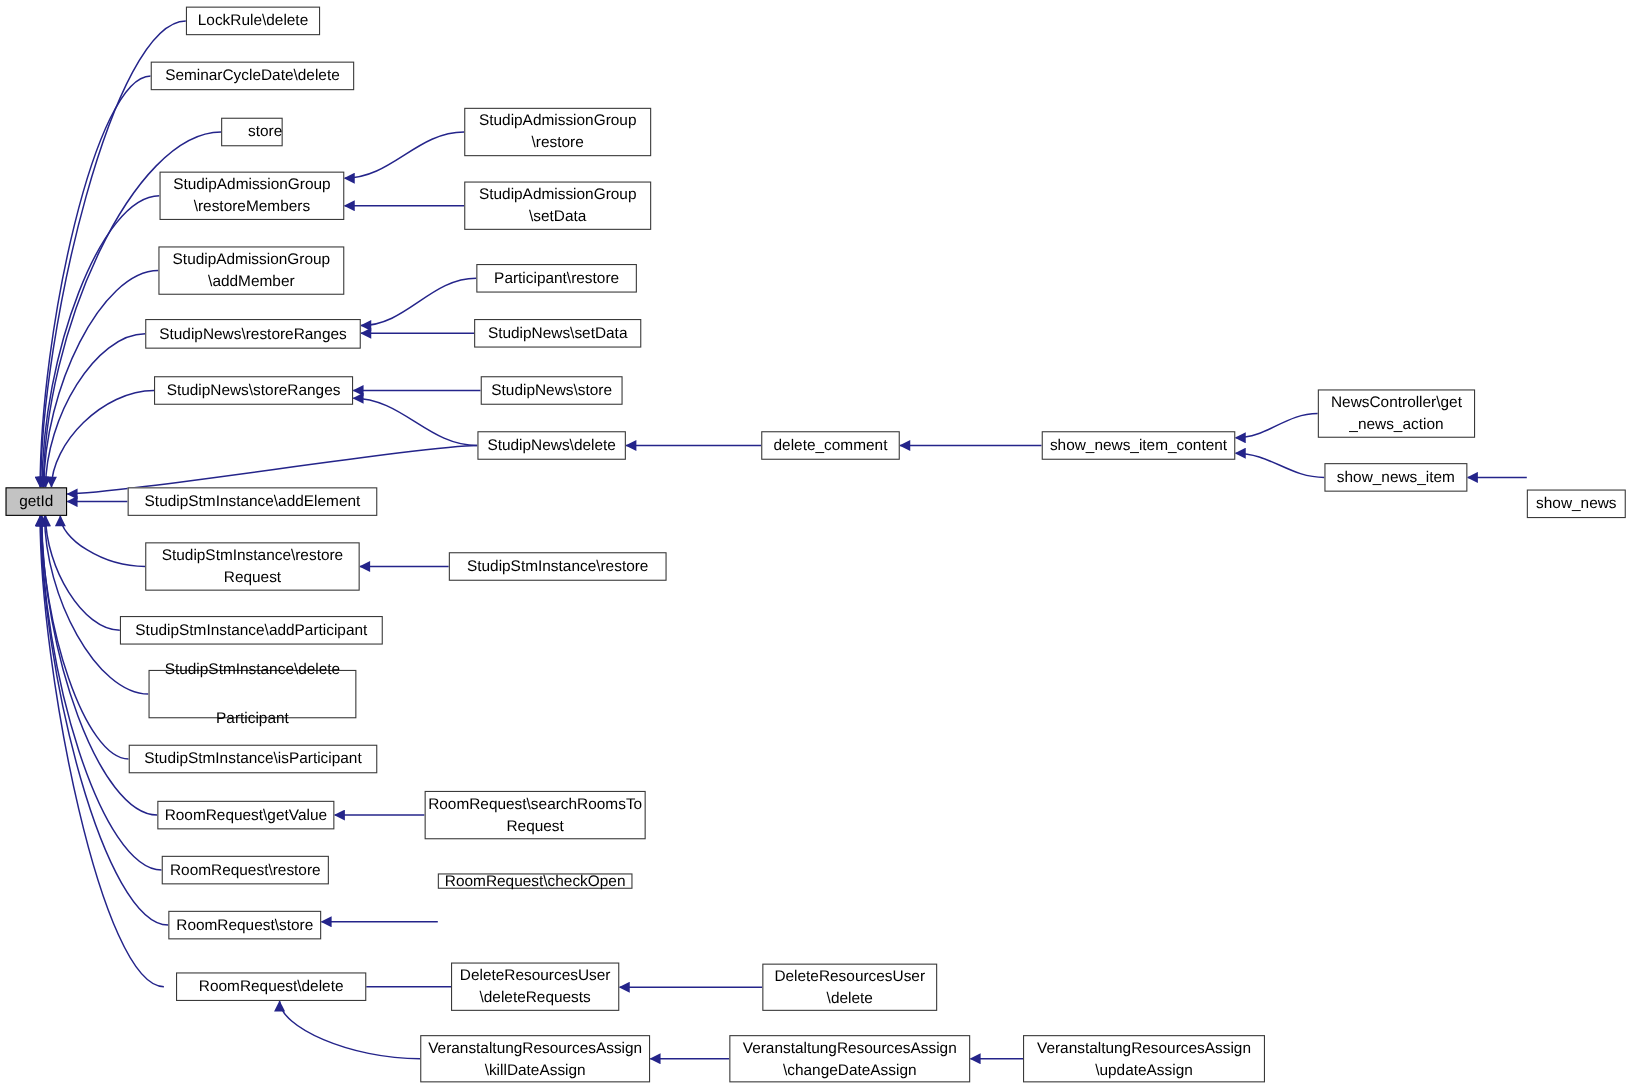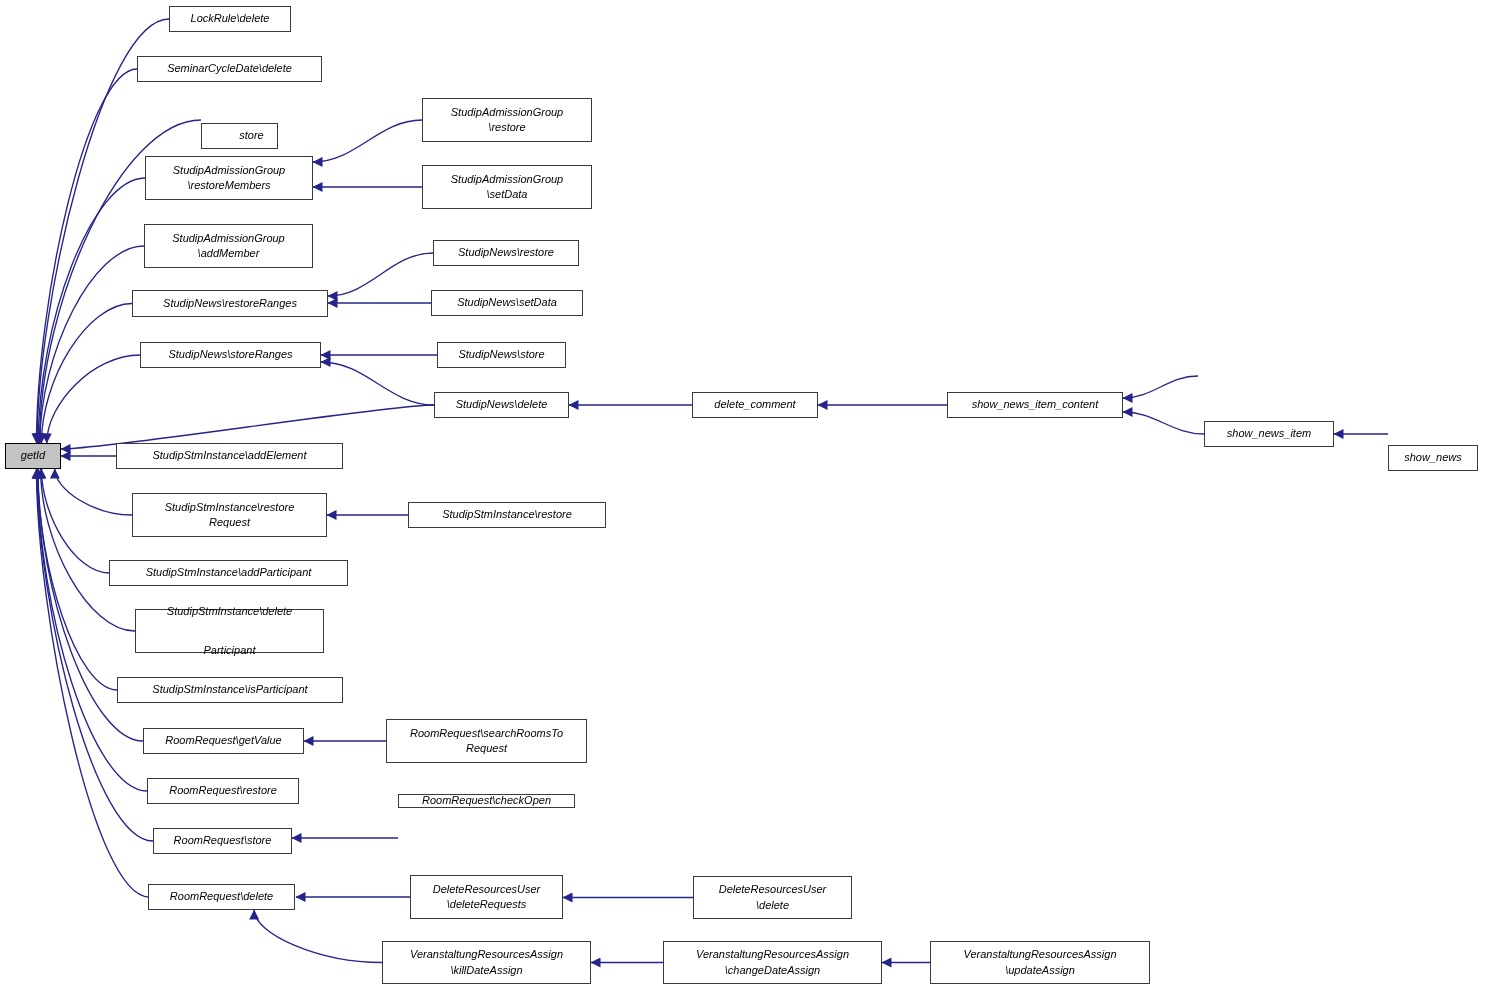--- a/index.html
+++ b/index.html
@@ -19,27 +19,26 @@
   .node {
     position: absolute;
     box-sizing: border-box;
     display: flex;
     flex-direction: column;
     justify-content: center;
     align-items: center;
     background: #ffffff;
     border: 1.4px solid #3a3a3a;
     color: #000000;
-    font-size: 11px;
+    font-size: 14px;
     line-height: 1.4;
     white-space: nowrap;
     text-align: right;
     z-index: 1;
     cursor: pointer;
-    font-style: italic;
   }
   .node.root {
     background: #c3c3c3;
     border: 1.7px solid #000000;
     cursor: default;
   }
   .node span { display: block; pointer-events: none; }
 </style>
 </head>
 <body>
@@ -93,21 +92,21 @@
 
 <div class="node root" style="left: 5px; top: 443px; width: 56px; height: 26px;">
       <span>getId</span>
     </div>
     <div class="node" style="left: 169px; top: 6px; width: 122px; height: 26px;">
       <span>LockRule\delete</span>
     </div>
     <div class="node" style="left: 137px; top: 56px; width: 185px; height: 26px;">
       <span>SeminarCycleDate\delete</span>
     </div>
-    <div class="node" style="left: 201px; top: 123px; width: 77px; height: 26px; padding-left: 24px;">
+    <div class="node" style="left: 201px; top: 107px; width: 56px; height: 26px; padding-left: 24px;">
       <span>store</span>
     </div>
     <div class="node" style="left: 145px; top: 156px; width: 168px; height: 44px;">
       <span>StudipAdmissionGroup</span>
       <span>\restoreMembers</span>
     </div>
     <div class="node" style="left: 422px; top: 98px; width: 170px; height: 44px;">
       <span>StudipAdmissionGroup</span>
       <span>\restore</span>
     </div>
@@ -116,39 +115,43 @@
       <span>\setData</span>
     </div>
     <div class="node" style="left: 144px; top: 224px; width: 169px; height: 44px;">
       <span>StudipAdmissionGroup</span>
       <span>\addMember</span>
     </div>
     <div class="node" style="left: 132px; top: 290px; width: 196px; height: 27px;">
       <span>StudipNews\restoreRanges</span>
     </div>
     <div class="node" style="left: 433px; top: 240px; width: 146px; height: 26px;">
-      <span>StudipNews\restore</span>
+      <span>Participant\restore</span>
     </div>
     <div class="node" style="left: 431px; top: 290px; width: 152px; height: 26px;">
       <span>StudipNews\setData</span>
     </div>
     <div class="node" style="left: 140px; top: 342px; width: 181px; height: 26px;">
       <span>StudipNews\storeRanges</span>
     </div>
     <div class="node" style="left: 437px; top: 342px; width: 129px; height: 26px;">
       <span>StudipNews\store</span>
     </div>
     <div class="node" style="left: 434px; top: 392px; width: 135px; height: 26px;">
       <span>StudipNews\delete</span>
     </div>
     <div class="node" style="left: 692px; top: 392px; width: 126px; height: 26px;">
       <span>delete_comment</span>
     </div>
     <div class="node" style="left: 947px; top: 392px; width: 176px; height: 26px;">
       <span>show_news_item_content</span>
+    </div>
+    <div class="node" style="left: 1198px; top: 354px; width: 143px; height: 44px;">
+      <span>NewsController\get</span>
+      <span>_news_action</span>
     </div>
     <div class="node" style="left: 1204px; top: 421px; width: 130px; height: 26px;">
       <span>show_news_item</span>
     </div>
     <div class="node" style="left: 1388px; top: 445px; width: 90px; height: 26px;">
       <span>show_news</span>
     </div>
     <div class="node" style="left: 116px; top: 443px; width: 227px; height: 26px;">
       <span>StudipStmInstance\addElement</span>
     </div>
@@ -178,21 +181,21 @@
     </div>
     <div class="node" style="left: 147px; top: 778px; width: 152px; height: 26px;">
       <span>RoomRequest\restore</span>
     </div>
     <div class="node" style="left: 153px; top: 828px; width: 139px; height: 26px;">
       <span>RoomRequest\store</span>
     </div>
     <div class="node" style="left: 398px; top: 794px; width: 177px; height: 14px;">
       <span>RoomRequest\checkOpen</span>
     </div>
-    <div class="node" style="left: 148px; top: 884px; width: 147px; height: 26px;">
+    <div class="node" style="left: 160px; top: 884px; width: 173px; height: 26px;">
       <span>RoomRequest\delete</span>
     </div>
     <div class="node" style="left: 410px; top: 875px; width: 153px; height: 44px;">
       <span>DeleteResourcesUser</span>
       <span>\deleteRequests</span>
     </div>
     <div class="node" style="left: 693px; top: 876px; width: 159px; height: 43px;">
       <span>DeleteResourcesUser</span>
       <span>\delete</span>
     </div>

